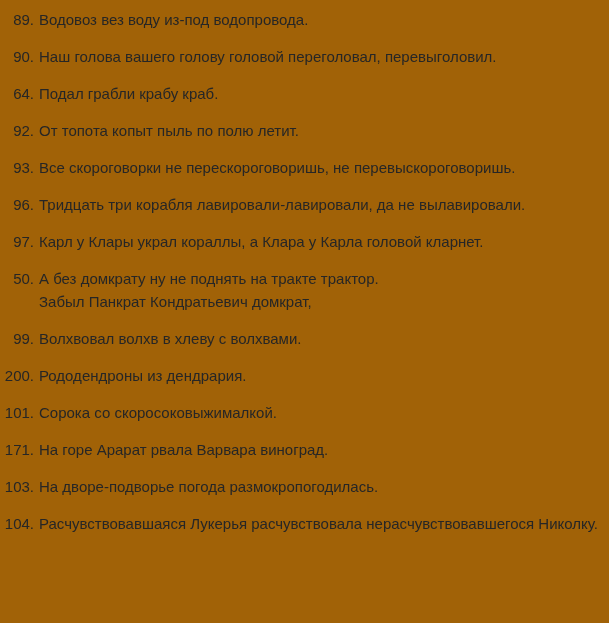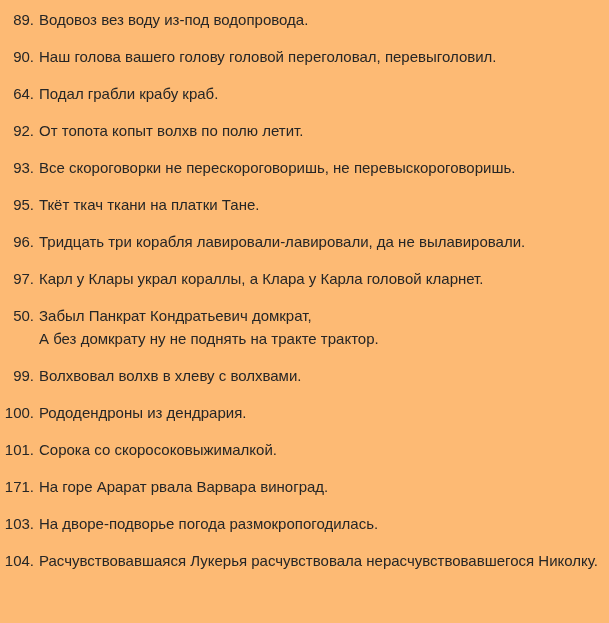--- a/index.html
+++ b/index.html
@@ -12,21 +12,21 @@
   }
   .page {
     box-sizing: border-box;
     width: 609px;
     height: 623px;
     padding: 8px 6px 4px 2px;
     font-family: "Liberation Sans", "DejaVu Sans", sans-serif;
     font-size: 15px;
     line-height: 23px;
     color: #262626;
-    background: #fdba74;
+    background: #a16207;
   }
   .item {
     display: flex;
     align-items: flex-start;
     margin: 0 0 14px 0;
   }
   .num {
     flex: 0 0 32px;
     width: 32px;
     text-align: right;
@@ -60,62 +60,56 @@
       </div>
       <div class="item">
         <span class="num">64.</span>
         <span class="text">
           <span class="line">Подал грабли крабу краб.</span>
         </span>
       </div>
       <div class="item">
         <span class="num">92.</span>
         <span class="text">
-          <span class="line">От топота копыт волхв по полю летит.</span>
+          <span class="line">От топота копыт пыль по полю летит.</span>
         </span>
       </div>
       <div class="item">
         <span class="num">93.</span>
         <span class="text">
           <span class="line">Все скороговорки не перескороговоришь, не перевыскороговоришь.</span>
-        </span>
-      </div>
-      <div class="item">
-        <span class="num">95.</span>
-        <span class="text">
-          <span class="line">Ткёт ткач ткани на платки Тане.</span>
         </span>
       </div>
       <div class="item">
         <span class="num">96.</span>
         <span class="text">
           <span class="line">Тридцать три корабля лавировали-лавировали, да не вылавировали.</span>
         </span>
       </div>
       <div class="item">
         <span class="num">97.</span>
         <span class="text">
           <span class="line">Карл у Клары украл кораллы, а Клара у Карла головой кларнет.</span>
         </span>
       </div>
       <div class="item">
         <span class="num">50.</span>
         <span class="text">
+          <span class="line">А без домкрату ну не поднять на тракте трактор.</span>
           <span class="line">Забыл Панкрат Кондратьевич домкрат,</span>
-          <span class="line">А без домкрату ну не поднять на тракте трактор.</span>
         </span>
       </div>
       <div class="item">
         <span class="num">99.</span>
         <span class="text">
           <span class="line">Волхвовал волхв в хлеву с волхвами.</span>
         </span>
       </div>
       <div class="item">
-        <span class="num">100.</span>
+        <span class="num">200.</span>
         <span class="text">
           <span class="line">Рододендроны из дендрария.</span>
         </span>
       </div>
       <div class="item">
         <span class="num">101.</span>
         <span class="text">
           <span class="line">Сорока со скоросоковыжималкой.</span>
         </span>
       </div>

